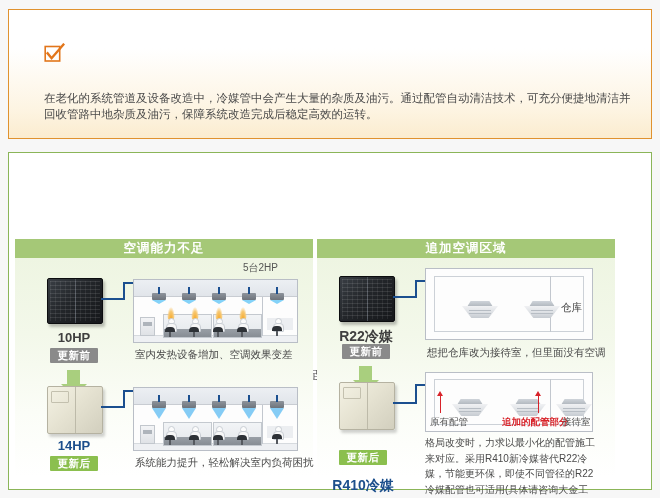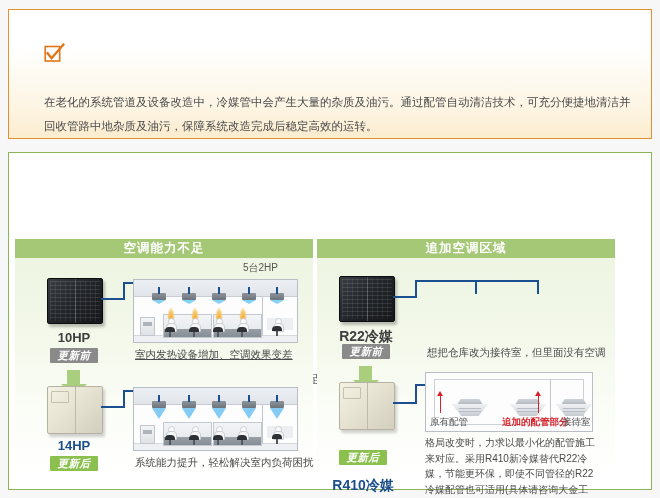--- a/index.html
+++ b/index.html
@@ -33,21 +33,21 @@
   }
   .hdr .tick{width:21px;height:21px;position:relative;display:block;}
   .hdr-title{font-size:15.5px;font-weight:bold;letter-spacing:1px;}
   .hdr-orange{left:35px;top:33px;}
   .hdr-orange .hdr-title{color:#e2761b;}
   .hdr-green{left:35px;top:172px;}
   .hdr-green .hdr-title{color:#69883c;}
 
   .body-text{
     position:absolute;
-    font-size:11.5px;line-height:24px;color:#4a4a4a;
+    font-size:11.5px;line-height:16px;color:#4a4a4a;
   }
   .txt-orange{left:35px;top:80px;width:590px;}
   .txt-green{left:35px;top:214px;width:590px;}
 
   
   .diagram{
     position:absolute;left:15px;top:239px;width:600px;height:238px;
   }
   .colhead{
     position:absolute;top:0;height:19px;
@@ -105,21 +105,21 @@
     font-size:13px;font-weight:bold;
   }
   .unit-label.sm{font-size:14px;}
   .unit-label.grey{color:#3f3f3f;}
   .unit-label.blue{color:#1c4f8c;}
 
   .badge{
     position:absolute;width:48px;height:15px;
     font-size:10.5px;color:#fff;font-weight:bold;
     display:flex;align-items:center;justify-content:center;
-    border-radius:1px;letter-spacing:.5px;font-style:italic;
+    border-radius:1px;letter-spacing:.5px;
   }
   .badge.before{background:#8a8a8a;}
   .badge.after{background:#8bbf4e;}
   .arrow-stem{
     position:absolute;width:13px;height:14px;background:#a9cf7e;
   }
   .arrow-head{
     position:absolute;width:0;height:0;
     border-left:13px solid transparent;border-right:13px solid transparent;
     border-top:13px solid #a9cf7e;
@@ -332,21 +332,21 @@
       <div class="person" style="left:104px;top:38px;"></div>
       <div class="person" style="left:139px;top:38px;"></div>
 
       <div class="chair" style="left:31px;top:47px;"></div>
       <div class="chair" style="left:55px;top:47px;"></div>
       <div class="chair" style="left:79px;top:47px;"></div>
       <div class="chair" style="left:103px;top:47px;"></div>
       <div class="chair" style="left:138px;top:46px;"></div>
     </div>
 
-    <div class="caption" style="left:120px;top:90px;text-decoration:underline;">室内发热设备增加、空调效果变差</div>
+    <div class="caption" style="left:120px;top:90px;">室内发热设备增加、空调效果变差</div>
 
     <div>
       <div class="arrow-stem" style="left:52px;top:112px;"></div>
       <div class="arrow-head" style="left:46px;top:126px;"></div>
     </div>
 
     <div class="cap-small" style="left:228px;top:110px;margin-top:42px;">5台3HP</div>
 
     <div class="outdoor" style="left:32px;top:128px;">
       <div class="ou-light"></div>
@@ -409,20 +409,37 @@
     </div>
     <div class="unit-label grey sm" style="left:9px;top:70px;">R22冷媒</div>
     <div class="badge before" style="left:25px;top:86px;">更新前</div>
 
     <div class="pipe" style="left:76px;top:38px;width:24px;height:2px;"></div>
     <div class="pipe" style="left:98px;top:22px;width:2px;height:18px;"></div>
     <div class="pipe" style="left:98px;top:22px;width:124px;height:2px;"></div>
     <div class="pipe" style="left:158px;top:22px;width:2px;height:14px;"></div>
     <div class="pipe" style="left:220px;top:22px;width:2px;height:14px;"></div>
 
+    <div class="room" style="left:108px;top:10px;width:168px;height:72px;">
+      <div style="position:absolute;left:8px;top:7px;right:8px;bottom:7px;border:1px solid #ccd1d7;"></div>
+      <div class="divider" style="left:124px;top:7px;bottom:7px;"></div>
+      <div class="cass3d" style="left:36px;top:32px;">
+        <div class="top"></div>
+          <div class="bot"></div>
+        <div class="ln" style="top:9px;"></div>
+          <div class="ln" style="top:12px;"></div>
+      </div>
+      <div class="cass3d" style="left:98px;top:32px;">
+        <div class="top"></div>
+          <div class="bot"></div>
+        <div class="ln" style="top:9px;"></div>
+          <div class="ln" style="top:12px;"></div>
+      </div>
+      <div class="roomlabel" style="left:135px;top:32px;">仓库</div>
+    </div>
 
     <div class="caption" style="left:110px;top:88px;">想把仓库改为接待室，但里面没有空调</div>
 
     <div>
       <div class="arrow-stem" style="left:42px;top:108px;"></div>
       <div class="arrow-head" style="left:36px;top:122px;"></div>
     </div>
 
     <div class="outdoor" style="left:22px;top:124px;">
       <div class="ou-light"></div>

